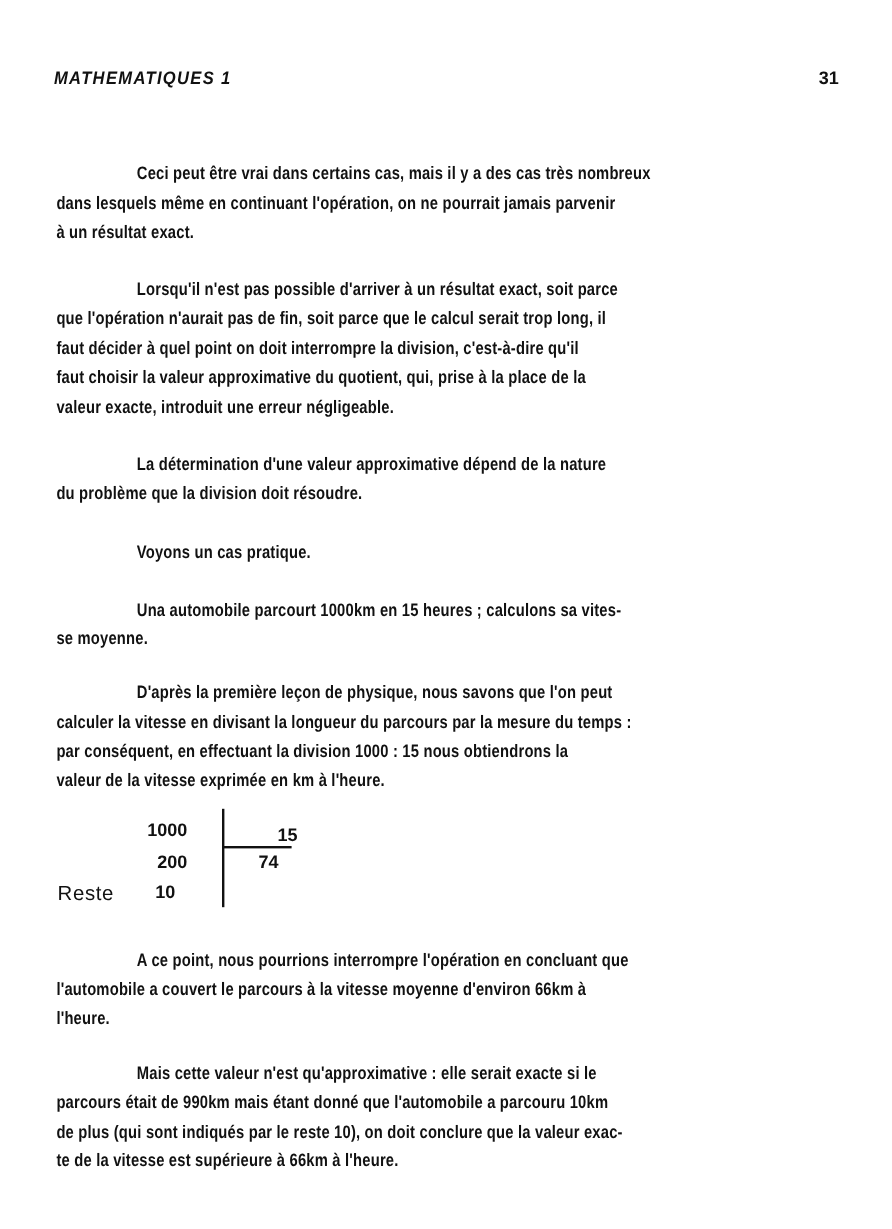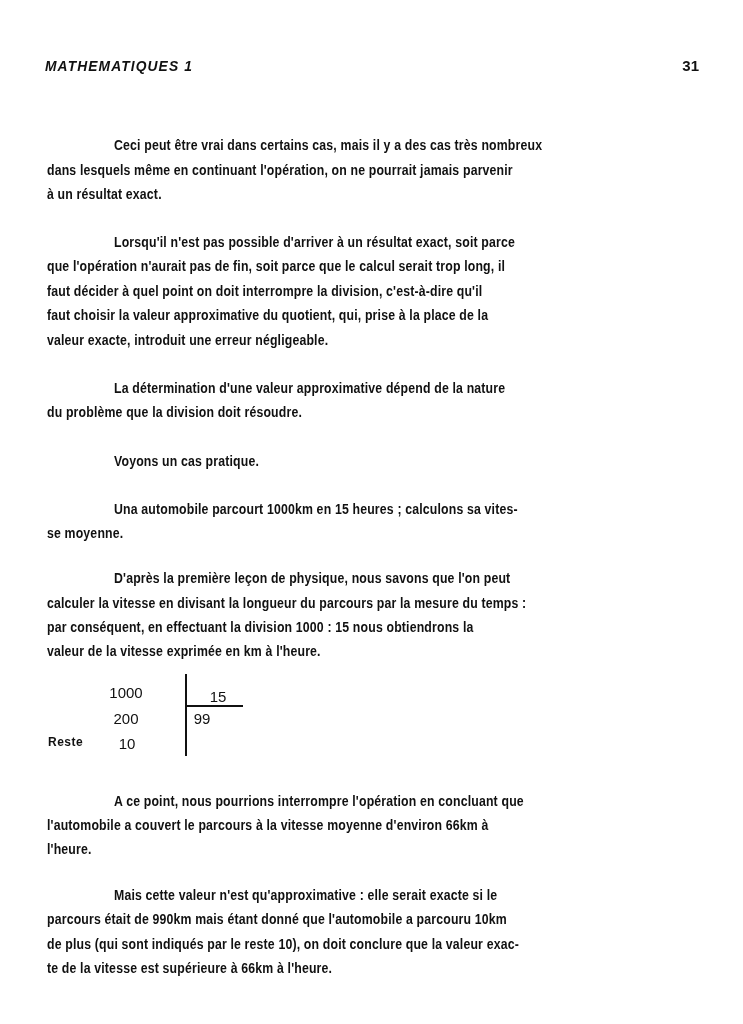--- a/index.html
+++ b/index.html
@@ -5,22 +5,22 @@
     html, body { margin: 0; padding: 0; background: #ffffff; }
     body { width: 743px; height: 1024px; position: relative; overflow: hidden;
            font-family: "Liberation Sans", sans-serif; color: #111111; }
     .page { position: absolute; left: 0; top: 0; width: 743px; height: 1024px; }
     .header-title { position: absolute; left: 45px; top: 57px; font-size: 15px; font-weight: bold;
                     font-style: italic; letter-spacing: 1.2px; transform: scaleX(0.92); transform-origin: left center; }
     .page-number { position: absolute; right: 44px; top: 57px; font-size: 15px; font-weight: bold; text-align: right; }
     .line { position: absolute; left: 47px; font-size: 15px; font-weight: bold; white-space: nowrap;
             transform: scaleX(0.82); transform-origin: left center; letter-spacing: 0.2px; }
     .indent { left: 114px; }
-    .div-num { position: absolute; font-size: 15px; font-weight: normal; text-align: center; width: 60px; }
-    .div-label { position: absolute; font-size: 12px; font-weight: bold; letter-spacing: 0.5px; }
+    .div-num { position: absolute; font-size: 15px; font-weight: bold; text-align: right; width: 60px; }
+    .div-label { position: absolute; font-size: 17px; font-weight: normal; letter-spacing: 0.5px; }
     .vbar { position: absolute; left: 185px; top: 674px; width: 1.5px; height: 82px; background: #111; }
     .hbar { position: absolute; left: 186px; top: 705px; width: 57px; height: 1.5px; background: #111; }
   </style>
 </head>
 <body>
 
 <div class="page">
 
   <div class="header-title">MATHEMATIQUES 1</div>
   <div class="page-number">31</div>
@@ -57,25 +57,25 @@
     <div class="line indent" style="top:569px">D'après la première leçon de physique, nous savons que l'on peut</div>
     <div class="line" style="top:594px">calculer la vitesse en divisant la longueur du parcours par la mesure du temps :</div>
     <div class="line" style="top:618px">par conséquent, en effectuant la division 1000 : 15 nous obtiendrons la</div>
     <div class="line" style="top:642px">valeur de la vitesse exprimée en km à l'heure.</div>
   </div>
 
   <div>
     <div class="div-num" style="left:96px; top:684px">1000</div>
     <div class="div-num" style="left:96px; top:710px">200</div>
     <div class="div-label" style="left:48px; top:735px">Reste</div>
-    <div class="div-num" style="left:97px; top:735px">10</div>
+    <div class="div-num" style="left:86px; top:735px">10</div>
     <div class="vbar"></div>
     <div class="hbar"></div>
     <div class="div-num" style="left:188px; top:688px; width:60px">15</div>
-    <div class="div-num" style="left:172px; top:710px; width:60px">99</div>
+    <div class="div-num" style="left:172px; top:710px; width:60px">74</div>
   </div>
 
   <div>
     <div class="line indent" style="top:792px">A ce point, nous pourrions interrompre l'opération en concluant que</div>
     <div class="line" style="top:816px">l'automobile a couvert le parcours à la vitesse moyenne d'environ 66km à</div>
     <div class="line" style="top:840px">l'heure.</div>
   </div>
 
   <div>
     <div class="line indent" style="top:886px">Mais cette valeur n'est qu'approximative : elle serait exacte si le</div>

